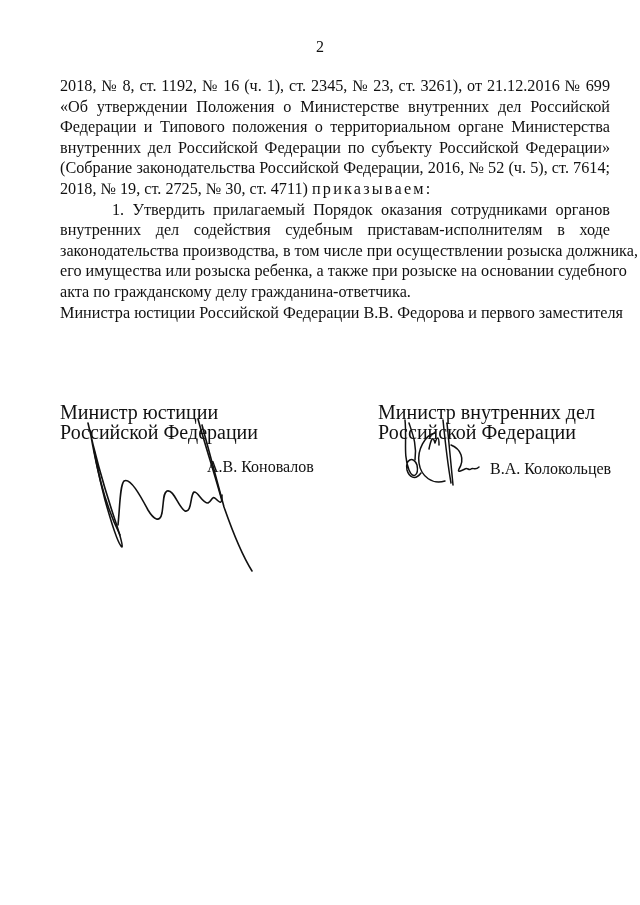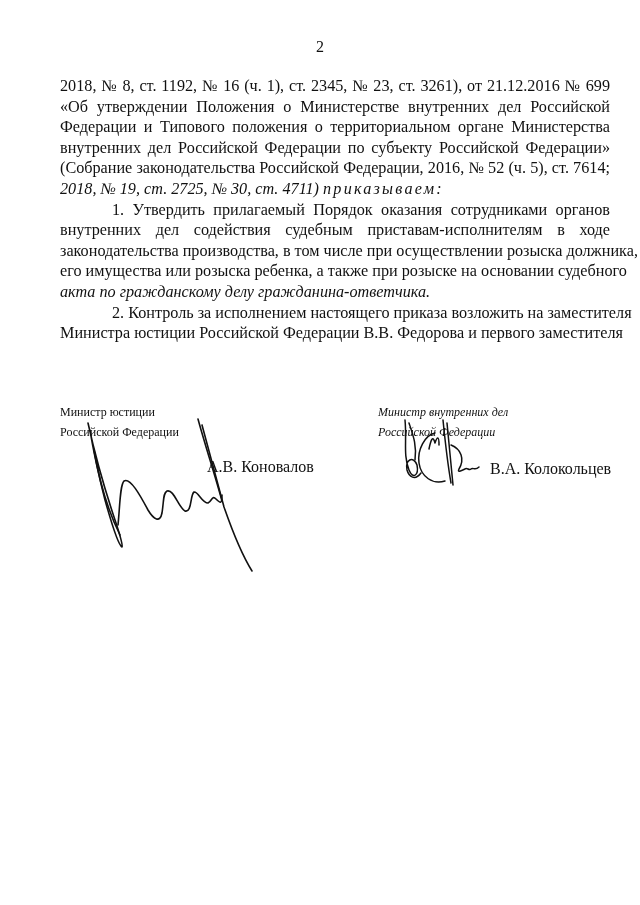--- a/index.html
+++ b/index.html
@@ -33,32 +33,31 @@
       line-height: 20.6px;
     }
     .line {
       display: block;
       text-align: justify;
       text-align-last: justify;
       white-space: nowrap;
     }
     .line.last {
       text-align-last: left;
-      font-style: italic;
     }
     .spaced {
       letter-spacing: 2.2px;
     }
     .sig-block {
       position: absolute;
-      font-size: 12px;
+      font-size: 20px;
       line-height: 20px;
     }
     .sig-left { left: 60px; top: 402px; }
-    .sig-right { left: 378px; top: 402px; font-style: italic; }
+    .sig-right { left: 378px; top: 402px; }
     .sig-name {
       position: absolute;
       font-size: 16px;
       line-height: 20px;
     }
     .sig-name-left { left: 207px; top: 457px; }
     .sig-name-right { left: 490px; top: 459px; }
     svg.signature {
       position: absolute;
       overflow: visible;
@@ -83,21 +82,20 @@
 
     <div>
       <span class="line" style="padding-left:52px;box-sizing:border-box;font-family:Liberation Serif, serif;">1. Утвердить прилагаемый Порядок оказания сотрудниками органов</span>
       <span class="line">внутренних дел содействия судебным приставам-исполнителям в ходе</span>
       <span class="line">законодательства производства, в том числе при осуществлении розыска должника,</span>
       <span class="line">его имущества или розыска ребенка, а также при розыске на основании судебного</span>
       <span class="line last">акта по гражданскому делу гражданина-ответчика.</span>
     </div>
 
     <div>
-      <span class="line" style="padding-left:52px;box-sizing:border-box;">2. Контроль за исполнением настоящего приказа возложить на заместителя</span>
       <span class="line">Министра юстиции Российской Федерации В.В. Федорова и первого заместителя</span>
     </div>
   </div>
 
   <div class="sig-block sig-left">
     <div>Министр юстиции</div>
     <div>Российской Федерации</div>
   </div>
   <div class="sig-name sig-name-left">А.В. Коновалов</div>
 

